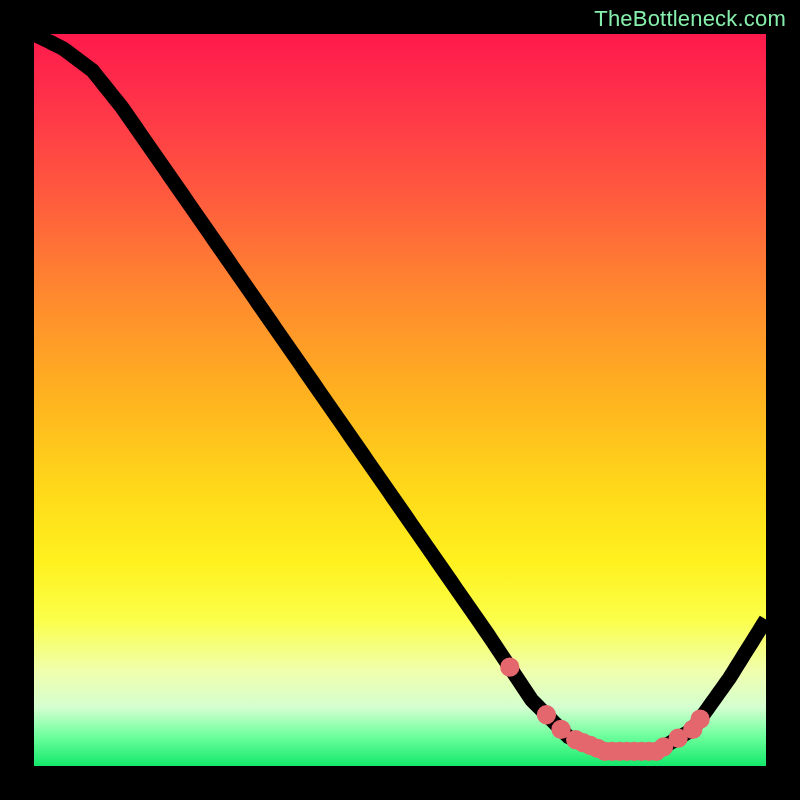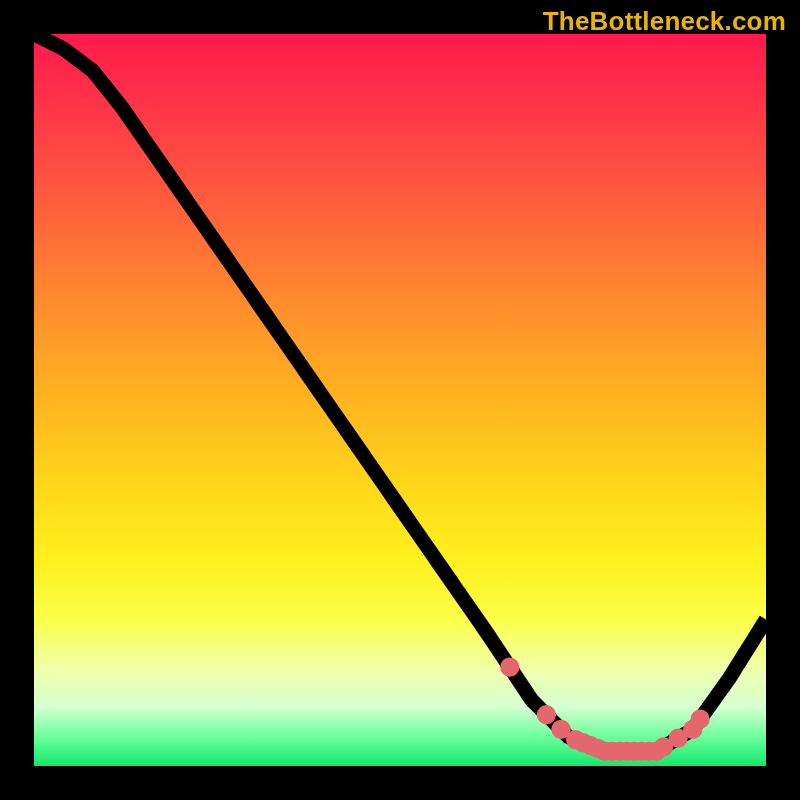--- a/index.html
+++ b/index.html
@@ -14,23 +14,23 @@
   .frame {
     position: relative;
     width: 800px;
     height: 800px;
     background: #000;
   }
   .attribution {
     position: absolute;
     top: 6px;
     right: 14px;
-    color: #eab308;
-    font-size: 26px;
-    font-weight: 700;
+    color: #86efac;
+    font-size: 22px;
+    font-weight: 400;
     letter-spacing: 0.2px;
   }
   .plot-wrap {
     position: absolute;
     left: 34px;
     top: 34px;
     width: 732px;
     height: 732px;
     background: #000;
   }

